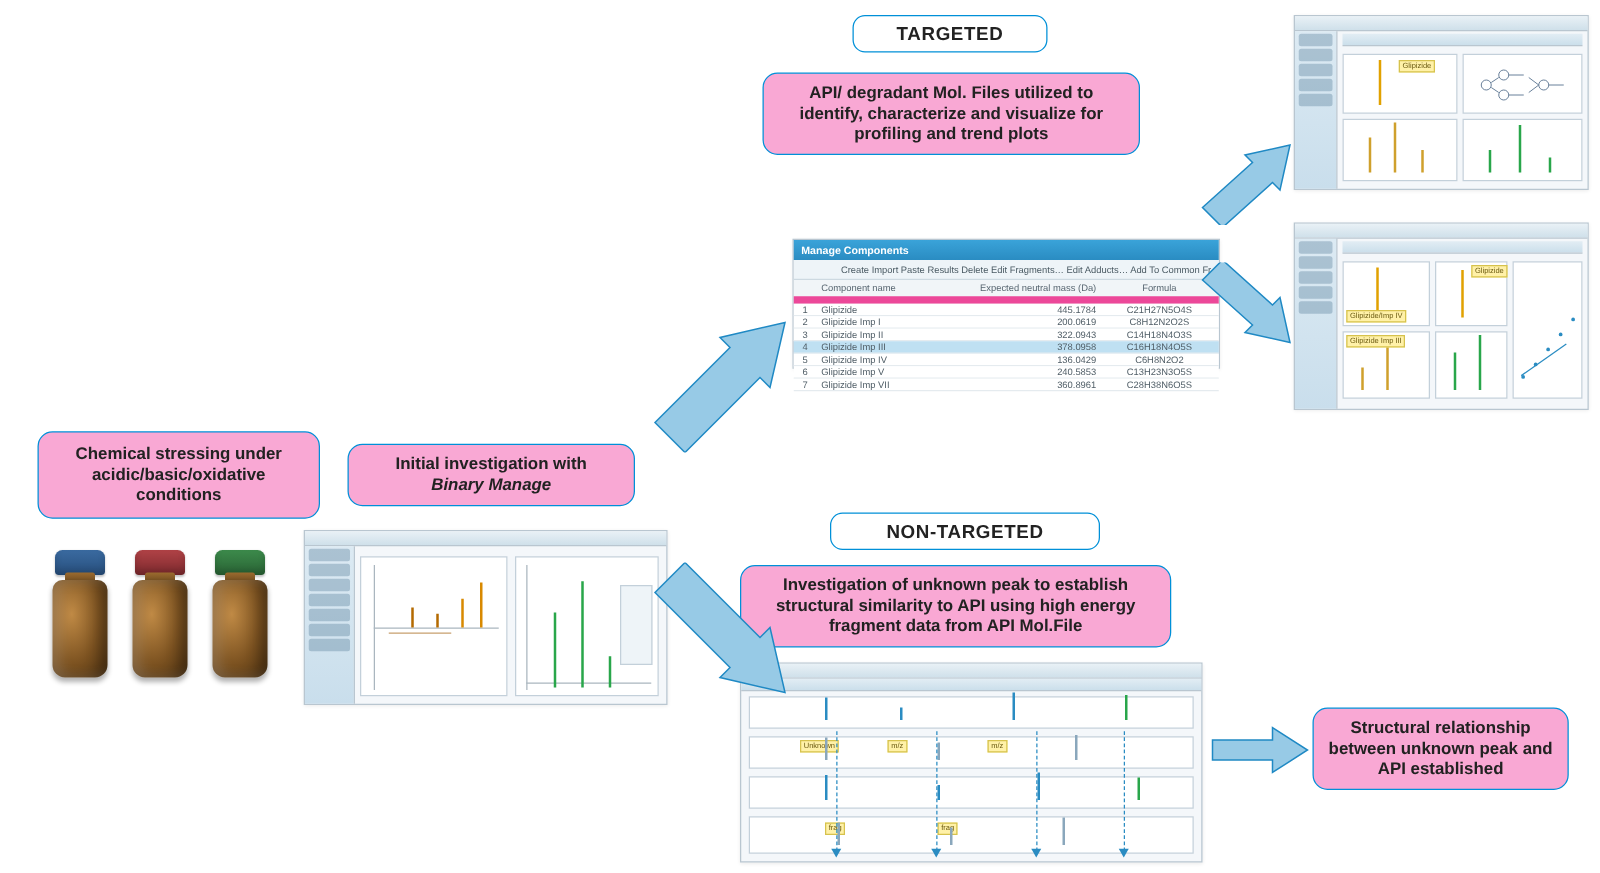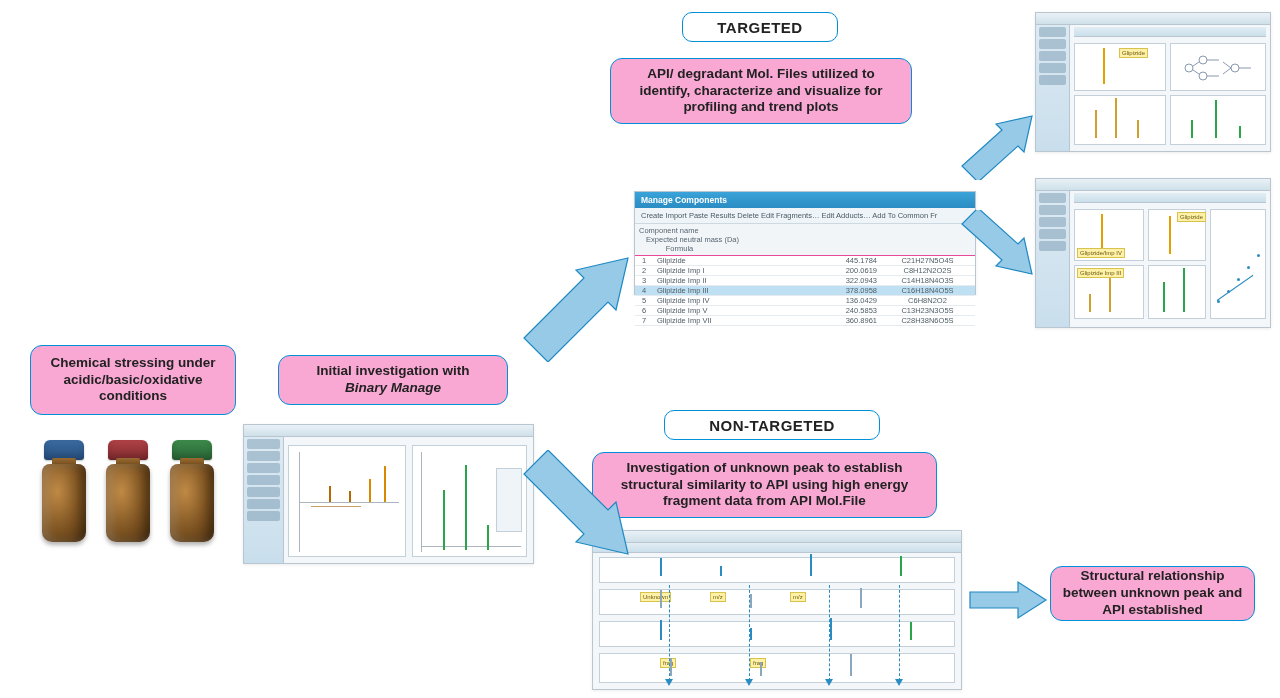--- a/index.html
+++ b/index.html
@@ -93,42 +93,42 @@
   .screenshot .tag { position:absolute; background:#fff1a8; border:1px solid #d6c24d; font-size:6px; padding:1px 2px; color:#6b5a10; white-space:nowrap;}
   .screenshot .mini { position:absolute; background:#eef4f8; border:1px solid #c3d0da; }
   .screenshot .tabhead { height:10px; background:linear-gradient(#e2edf4,#cbdfeb); border-bottom:1px solid #b9c6d0;}
 
   
   #table-ss { font-size:8px; }
   #table-ss .hdr {
     background: linear-gradient(#3aa3d9,#2a8cc2);
     color:#fff; font-weight:600; font-size:8.5px; padding:3px 6px;
   }
-  #table-ss .toolbar { background:#eef4f8; color:#4a5a63; font-size:7.5px; padding:3px 6px; border-bottom:1px solid #cdd9e1;}
-  #table-ss .thead { background:#f1f5f8; font-size:7.5px; color:#586671; padding:2px 0; display:flex; border-bottom:1px solid #ec4899;flex-direction:column;}
+  #table-ss .toolbar { background:#eef4f8; color:#4a5a63; font-size:7.5px; padding:3px 6px; border-bottom:1px solid #cdd9e1;text-align:right;}
+  #table-ss .thead { background:#f1f5f8; font-size:7.5px; color:#586671; padding:2px 0; display:flex; border-bottom:6px solid #ec4899;}
   #table-ss .trow { display:flex; font-size:7.5px; color:#4f5d66; border-bottom:1px solid #e5ebef; background:#fff;}
   #table-ss .trow.hl { background:#bfe0f2; }
   #table-ss .c0 { width:18px; text-align:center;}
   #table-ss .c1 { width:120px; padding-left:4px;}
   #table-ss .c2 { width:110px; text-align:right; padding-right:6px;}
   #table-ss .c3 { width:85px; padding-left:4px;text-align:center;}
 
   
   #nt-ss .strip { position:absolute; left:6px; right:6px; background:#fff; border:1px solid #c3d0da;}
   #nt-ss .annline { position:absolute; width:0; border-left:1.2px dashed #2a8cc2;}
   #nt-ss .arrowdn { position:absolute; width:0;height:0; border-left:4px solid transparent;border-right:4px solid transparent;border-top:7px solid #2a8cc2;}
 
   
   .trend .pane .dot { position:absolute; width:3px;height:3px;background:#2a8cc2;border-radius:50%;}
   .trend .pane .line { position:absolute; height:1px;background:#2a8cc2;}
 </style>
 </head>
 <body>
 
-<div class="box" style="left:30px; top:345px; width:206px; height:70px;">Chemical stressing under acidic/basic/oxidative conditions</div>
+<div class="box" style="left:30px; top:345px; width:226px; height:70px;">Chemical stressing under acidic/basic/oxidative conditions</div>
 
 <div class="vials">
   <div class="vial">
       <div class="cap blue"></div>
       <div class="neck"></div>
       <div class="body"></div>
     </div>
   <div class="vial">
       <div class="cap red"></div>
       <div class="neck"></div>
@@ -180,21 +180,21 @@
 </div>
 
 <div class="label-box" style="left:682px; top:12px; width:156px; height:30px;">TARGETED</div>
 
 <div class="box" style="left:610px; top:58px; width:302px; height:66px;">API/ degradant Mol. Files utilized to identify, characterize and visualize for profiling and trend plots</div>
 
 <div class="label-box" style="left:664px; top:410px; width:216px; height:30px;">NON-TARGETED</div>
 
 <div class="box" style="left:592px; top:452px; width:345px; height:66px;">Investigation of unknown peak to establish structural similarity to API using high energy fragment data from API Mol.File</div>
 
-<div class="box" style="left:1050px; top:566px; width:205px; height:55px;">Structural relationship between unknown peak and API established</div>
+<div class="box" style="left:1050px; top:566px; width:205px; height:66px;">Structural relationship between unknown peak and API established</div>
 
 <div id="table-ss" class="screenshot" style="left:610px; top:191px; width:342px; height:104px;margin-left:24px;">
   <div class="hdr">Manage Components</div>
   <div class="toolbar">Create   Import   Paste Results   Delete   Edit Fragments…   Edit Adducts…   Add To Common Fr</div>
   <div class="thead">
     <div class="c0"></div>
     <div class="c1">Component name</div>
     <div class="c2">Expected neutral mass (Da)</div>
     <div class="c3">Formula</div>
   </div>

